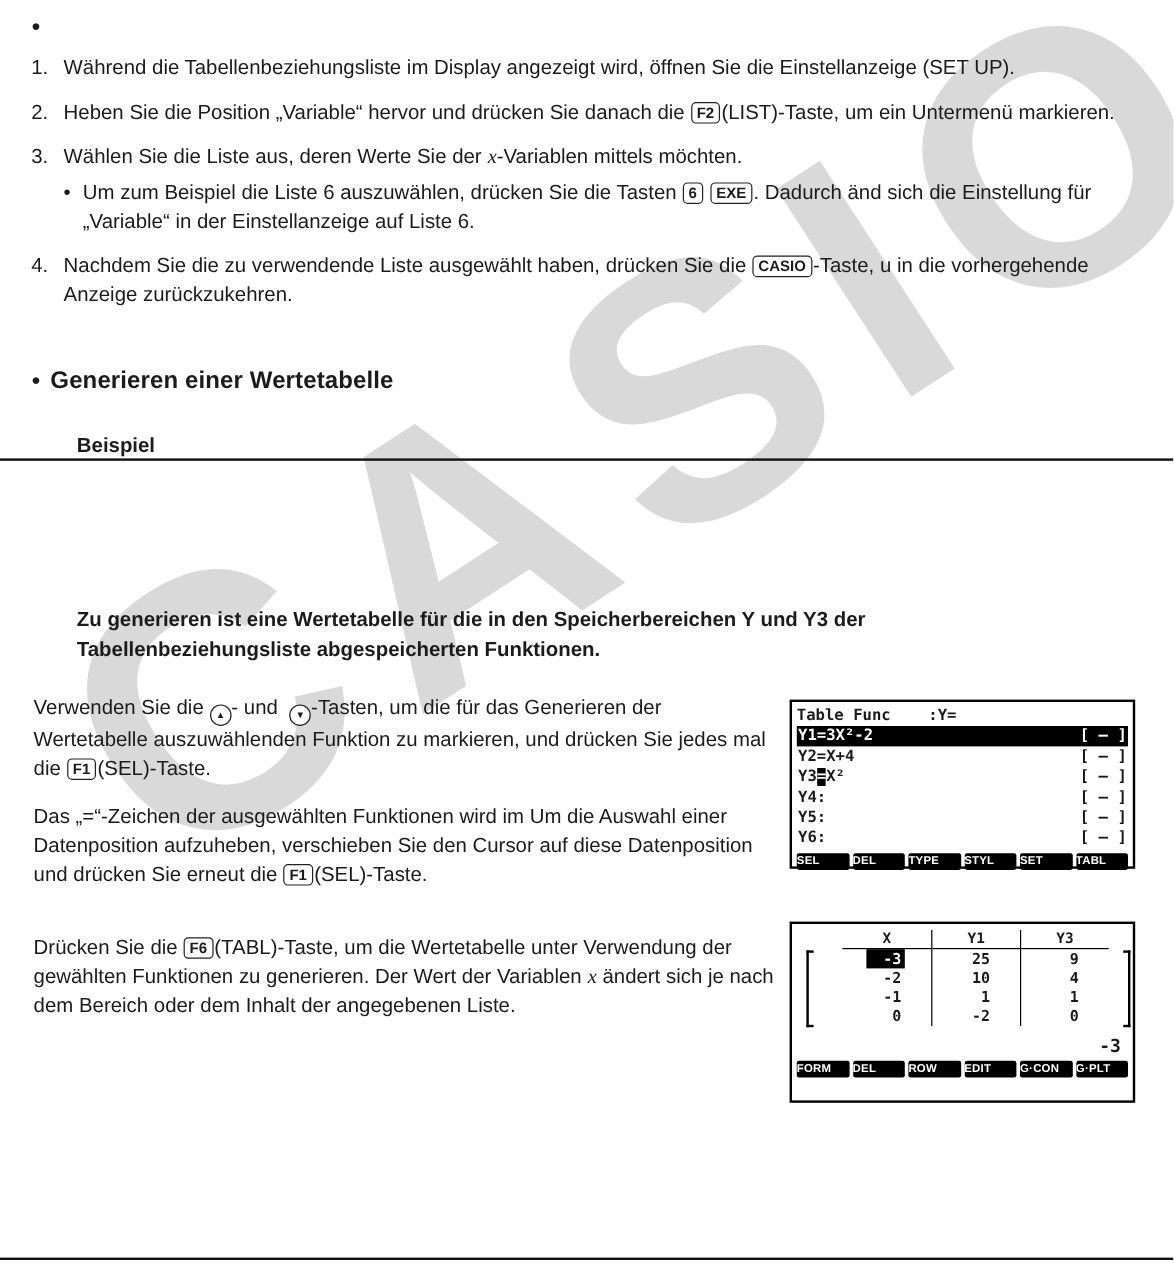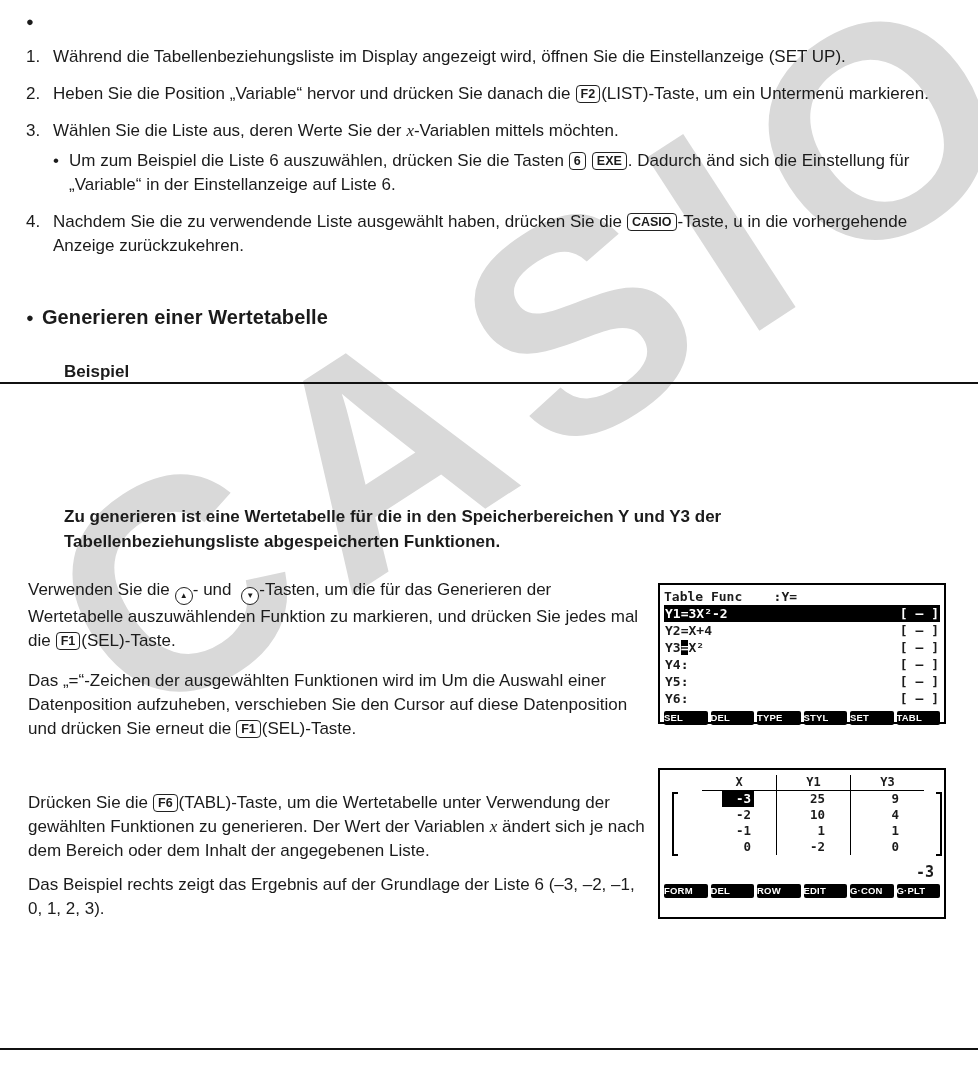--- a/index.html
+++ b/index.html
@@ -72,21 +72,21 @@
   .var { font-family: "Liberation Serif", serif; font-style: italic; margin-left: 5px; }
 
   .sec2 { margin-top: 48px; }
   .example { display: flex; margin: 30px 0 0 38px; font-weight: bold; font-size: 17px; line-height: 25px; flex-direction: column; }
   .example .exlabel { flex: 0 0 145px; }
   .example .extext { width: 702px; }
 
   .para { width: 620px; font-size: 17px; line-height: 24px; margin-left: 2px; }
   .p1 { margin-top: 24px; }
   .p2 { margin-top: 16px; }
-  .p3 { margin-top: 50px; }
+  .p3 { margin-top: 37px; }
   .p4 { margin-top: 10px; }
 
   
   .calc {
     position: absolute;
     left: 658px;
     width: 288px;
     border: 2.5px solid #000;
     background: #fff;
     font-family: "DejaVu Sans Mono", monospace;
@@ -192,21 +192,20 @@
     </div>
 
     <p class="para p1"><span>Verwenden Sie die</span><span class="circkey">▲</span><span>- und</span>
       <span class="circkey">▼</span><span>-Tasten, um die für das Generieren der Wertetabelle auszuwählenden Funktion zu markieren, und drücken Sie jedes mal die</span><span class="keycap">F1</span><span>(SEL)-Taste.</span></p>
 
     <p class="para p2"><span>Das „=“-Zeichen der ausgewählten Funktionen wird im Um die Auswahl einer Datenposition aufzuheben, verschieben Sie den Cursor auf diese Datenposition und drücken Sie erneut die</span><span class="keycap">F1</span><span>(SEL)-Taste.</span></p>
 
     <p class="para p3"><span>Drücken Sie die</span><span class="keycap">F6</span><span>(TABL)-Taste, um die Wertetabelle unter Verwendung der gewählten Funktionen zu generieren. Der Wert der Variablen</span><span class="var">x</span>
       <span>ändert sich je nach dem Bereich oder dem Inhalt der angegebenen Liste.</span></p>
 
-    <p class="para p4">Das Beispiel rechts zeigt das Ergebnis auf der Grundlage der Liste 6 (–3, –2, –1, 0, 1, 2, 3).</p>
 
   </div>
 
   <div class="calc screen1">
     <div class="c1-title">Table Func    :Y=</div>
 
     <div class="crow sel">
       <span class="cl"><span>Y1</span><span>=</span><span>3X²-2</span></span>
       <span class="cs">[ — ]</span>
     </div>

